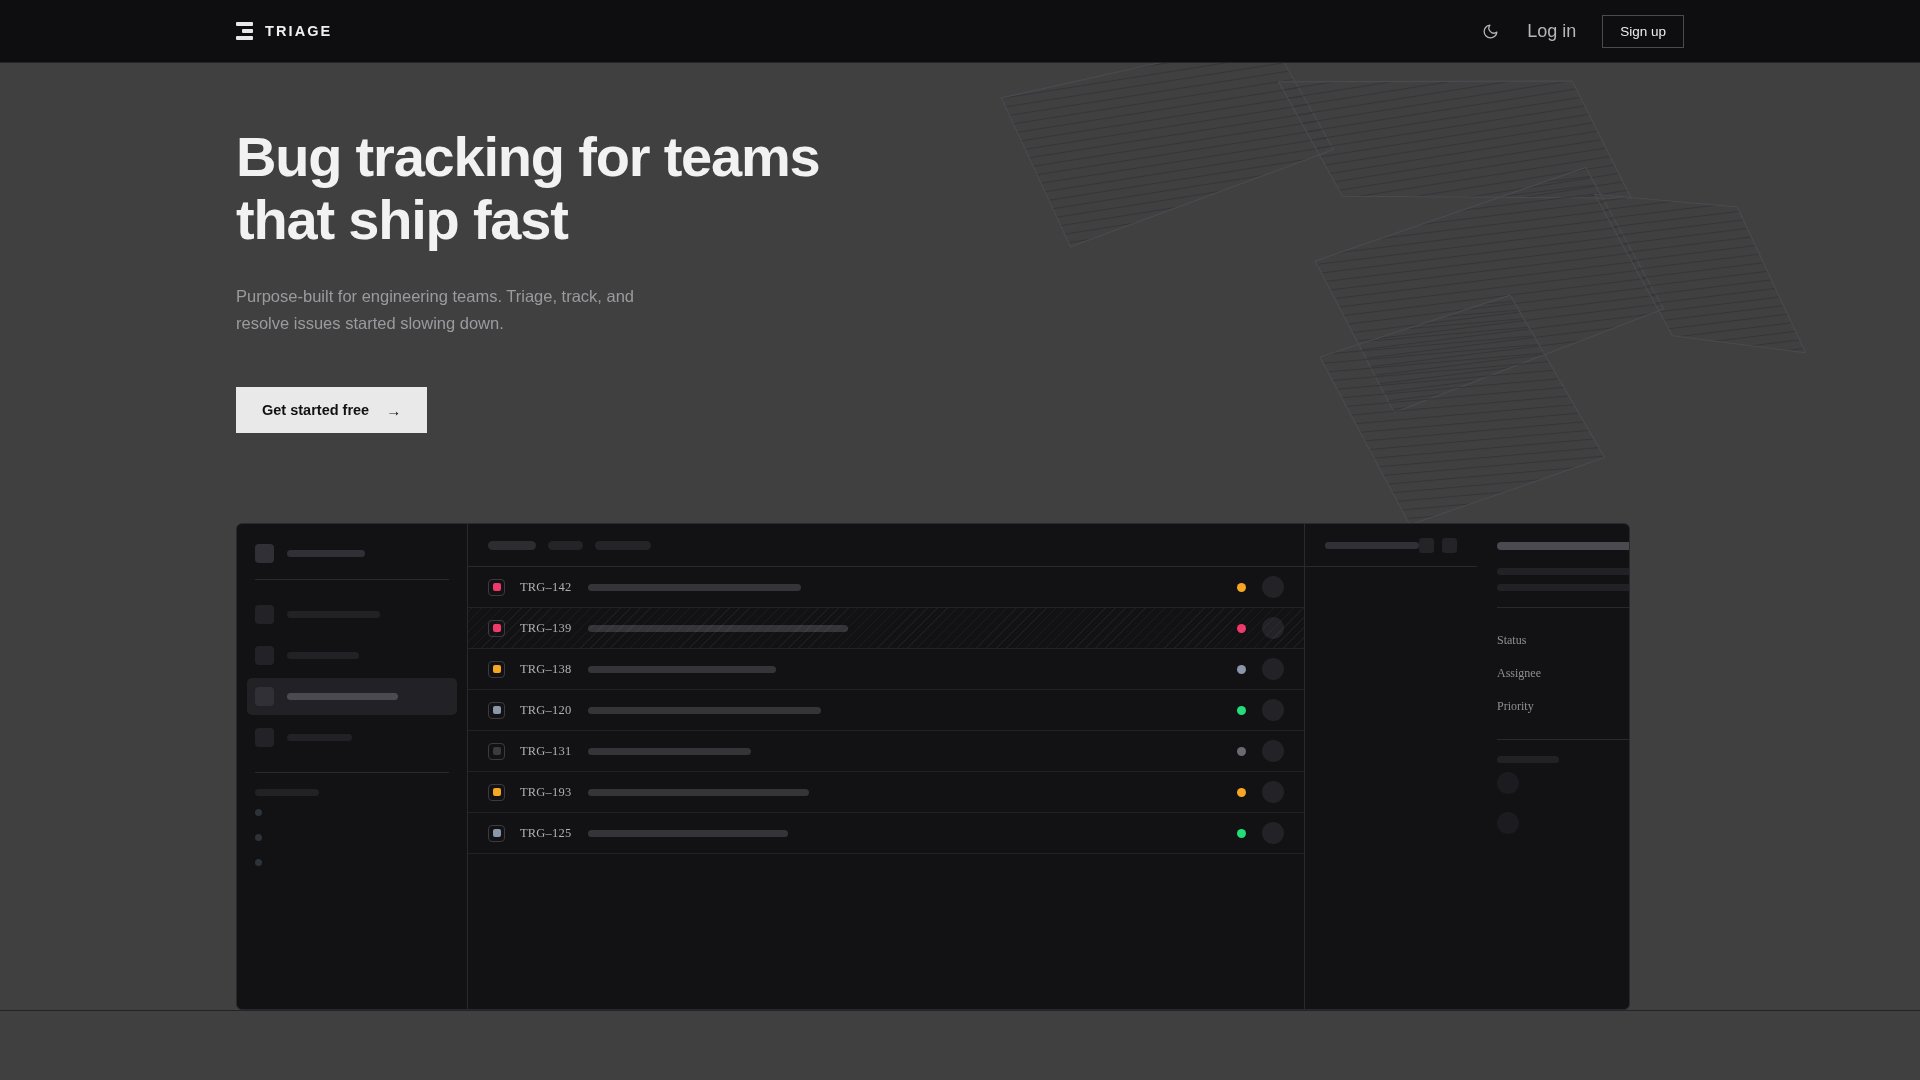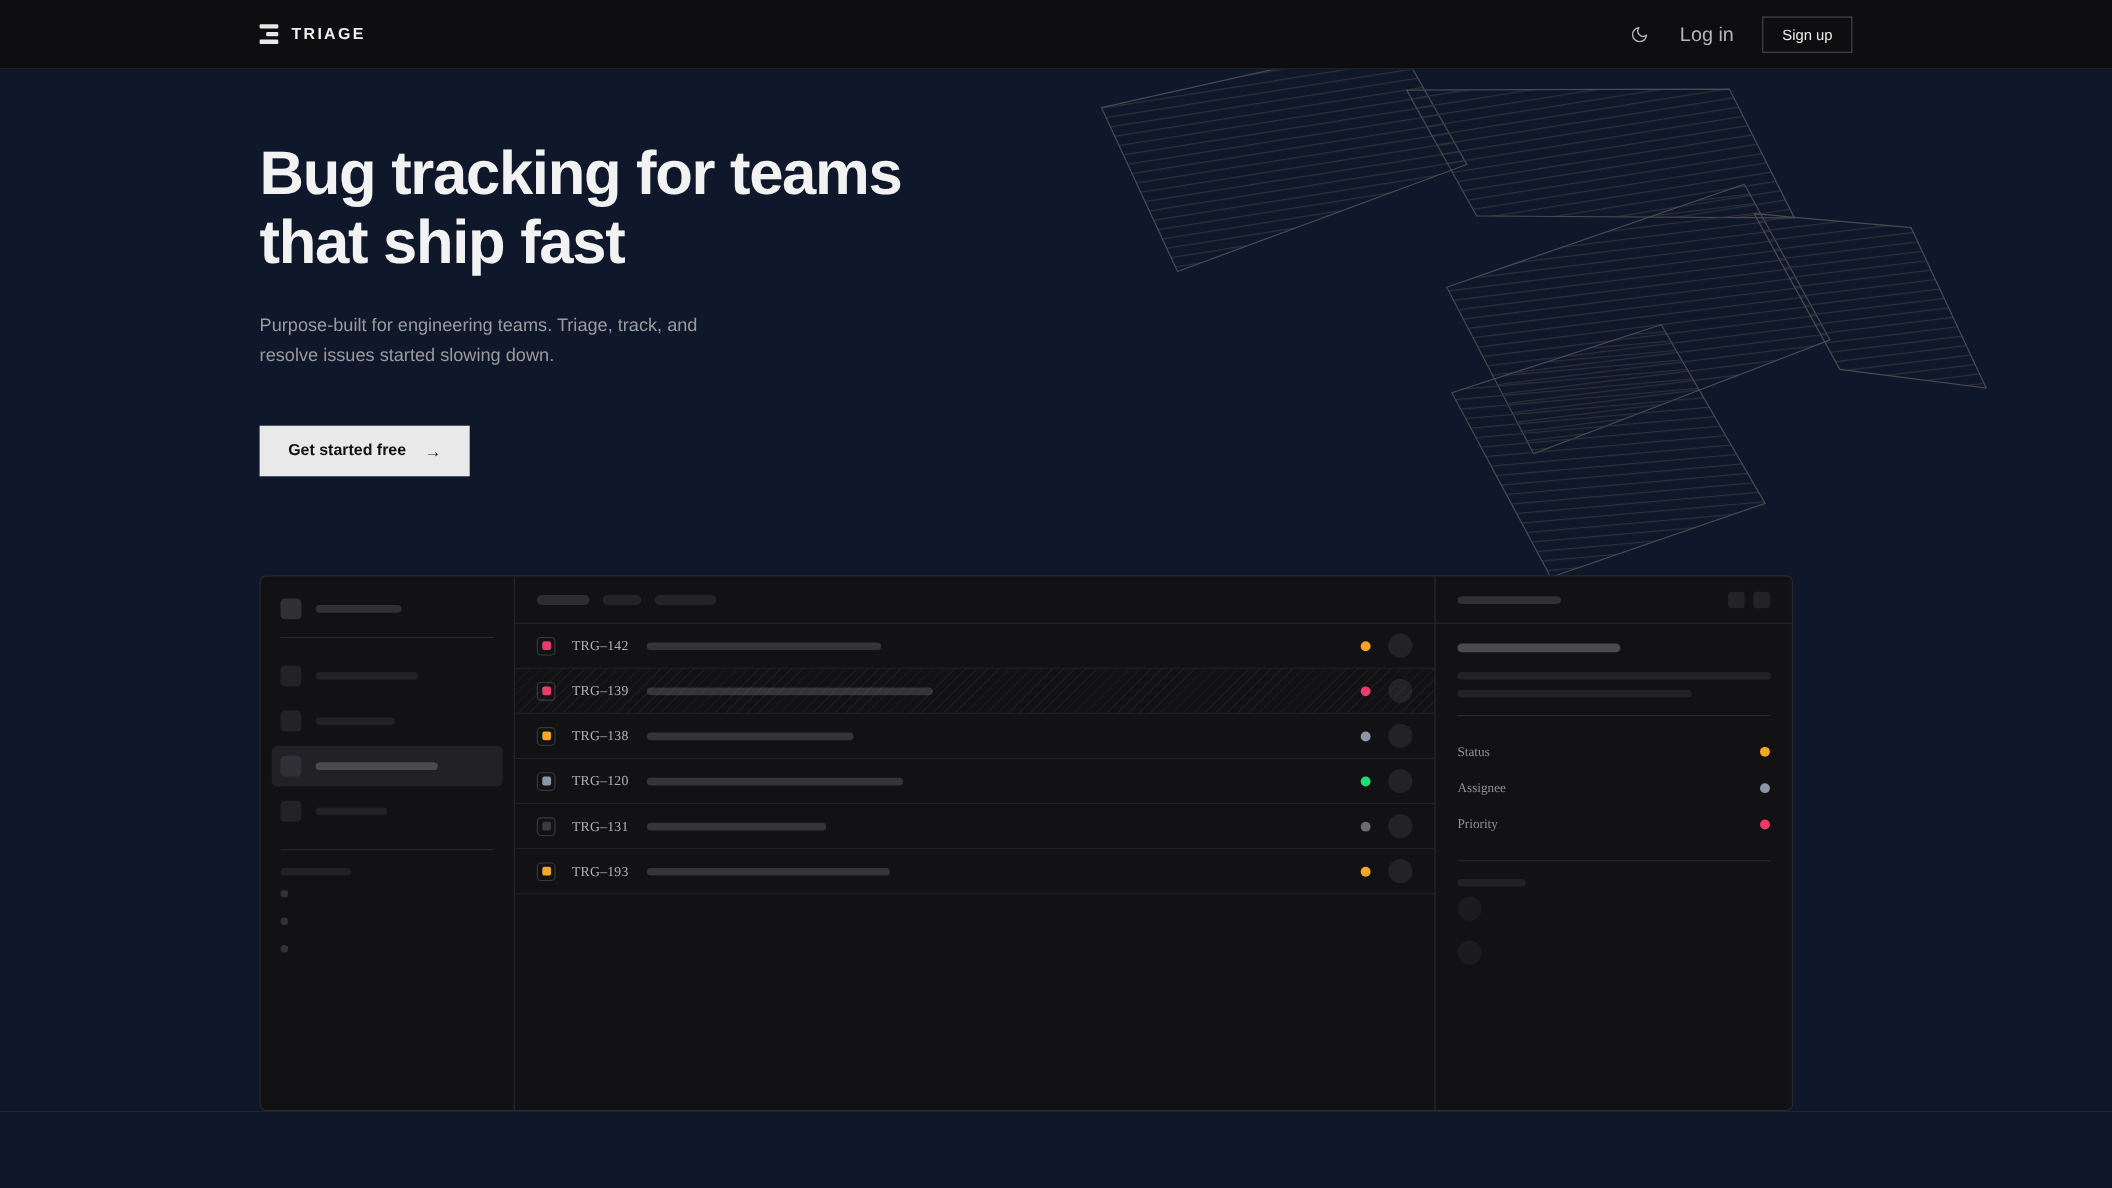--- a/index.html
+++ b/index.html
@@ -2,21 +2,21 @@
 <html><head>
 <meta charset="utf-8">
 <style>
   * { box-sizing: border-box; margin: 0; padding: 0; }
   html, body {
     width: 1920px; height: 1080px;
     background: #0c0c0d;
     font-family: "Liberation Sans", sans-serif;
     overflow: hidden;
   }
-  .page { position: relative; width: 1920px; height: 1080px; background:#0f172a; }
+  .page { position: relative; width: 1920px; height: 1080px; background:#404040; }
 
   
   .nav {
     position: absolute; top: 0; left: 0; width: 1920px; height: 63px;
     background: #0e0e10;
     border-bottom: 1px solid #262629;
     display: flex; align-items: center;
     z-index: 20;
   }
   .nav-inner {
@@ -126,21 +126,21 @@
     border: 1px solid #3a3a40; display:flex; align-items:center; justify-content:center; flex:none;
   }
   .pri i { width: 8px; height: 8px; border-radius: 2px; display:block; }
   .rid { font-size: 12.5px; color: #b0b0b4; margin-left: 15px; width: 68px; flex: none; letter-spacing: .2px; }
   .rtitle { height: 7px; border-radius: 4px; background: #343439; flex: none; }
   .rspace { flex: 1; }
   .stat { width: 9px; height: 9px; border-radius: 50%; flex: none; }
   .av { width: 22px; height: 22px; border-radius: 50%; background: #232327; margin-left: 16px; flex: none; }
 
   
-  .mk-det { width: 325px; border-left: 1px solid #2a2a2e; flex: none; display:flex; flex-direction:column; }
+  .mk-det { width: 325px; border-left: 1px solid #2a2a2e; flex: none; display:flex; flex-direction:row; }
   .det-head {
     height: 43px; border-bottom: 1px solid #2a2a2e;
     display:flex; align-items:center; justify-content: space-between; padding: 0 20px; flex:none;
   }
   .ibtn { width: 15px; height: 15px; border-radius: 3px; background: #242428; cursor: pointer; }
   .det-body { padding: 18px 20px; }
   .meta { display:flex; align-items:center; justify-content: space-between; padding: 9px 0; }
   .meta-label { font-size: 12px; color: #8f8f94; }
   .meta-dot { width: 9px; height: 9px; border-radius: 50%; }
   .det-div { height:1px; background:#2a2a2e; margin: 16px 0; }
@@ -308,20 +308,30 @@
           <div class="mk-r">
             <span class="pri">
               <i style="background:#f5a623"></i>
             </span>
             <span class="rid">TRG–193</span>
             <span class="rtitle" style="width:221px"></span>
             <span class="rspace"></span>
             <span class="stat" style="background:#f5a623"></span>
             <span class="av"></span>
           </div>
+          <div class="mk-r">
+            <span class="pri">
+              <i style="background:#8b97a8"></i>
+            </span>
+            <span class="rid">TRG–125</span>
+            <span class="rtitle" style="width:200px"></span>
+            <span class="rspace"></span>
+            <span class="stat" style="background:#22dd78"></span>
+            <span class="av"></span>
+          </div>
         </div>
     </div>
 
     <div class="mk-det">
       <div class="det-head">
         <span class="bar" style="width:94px"></span>
         <span style="display:flex;gap:8px">
           <span class="ibtn"></span>
           <span class="ibtn"></span>
         </span>

